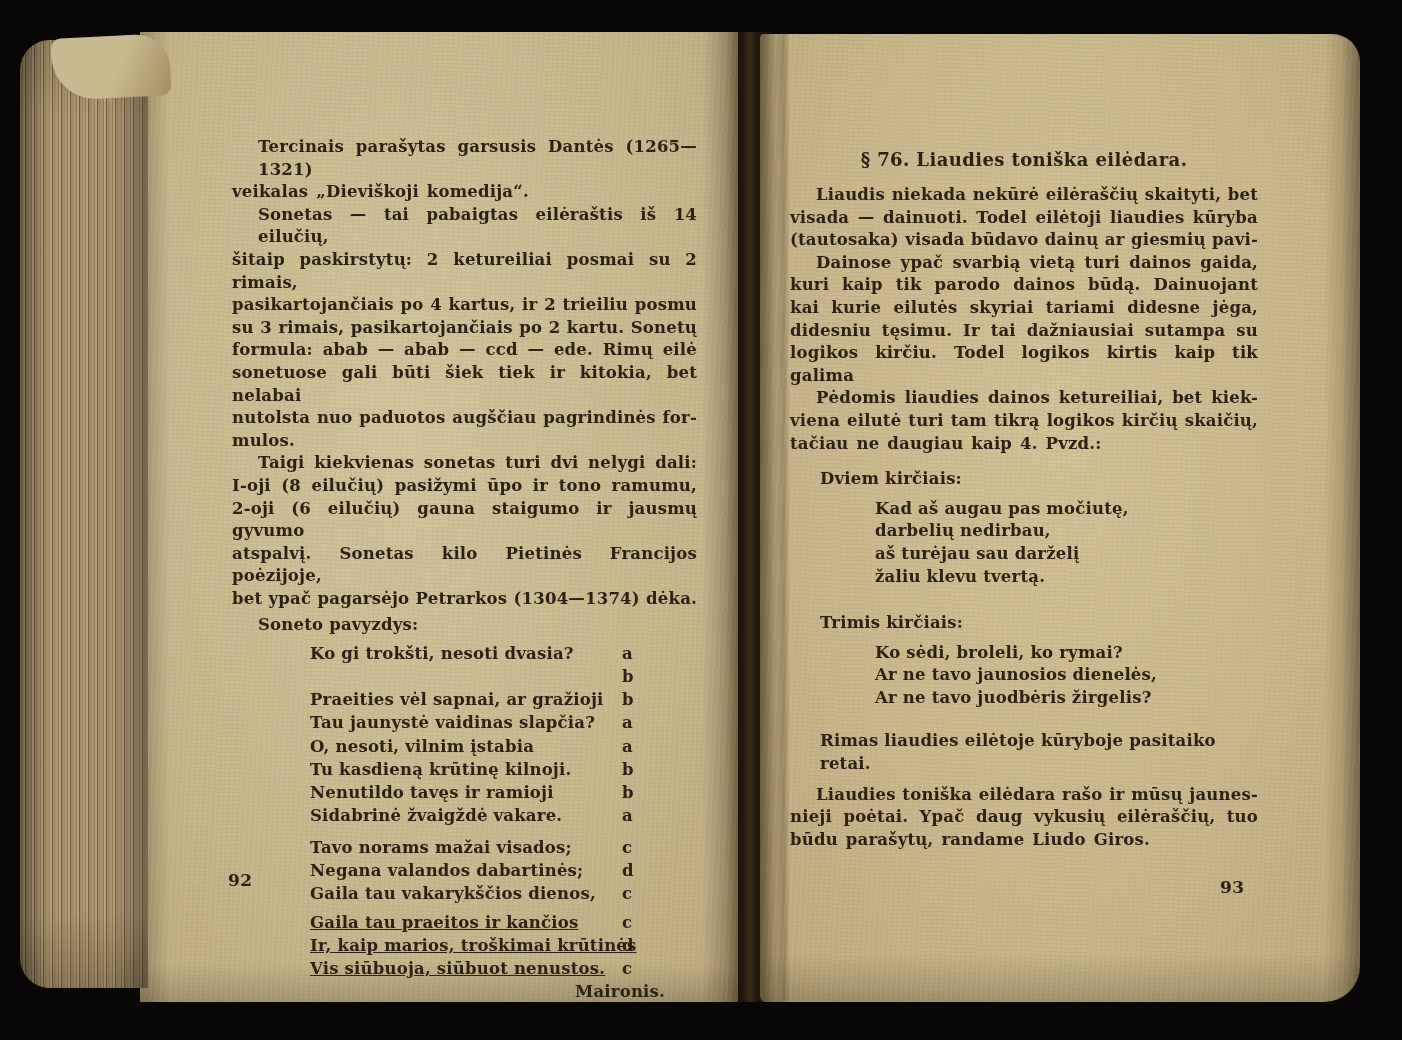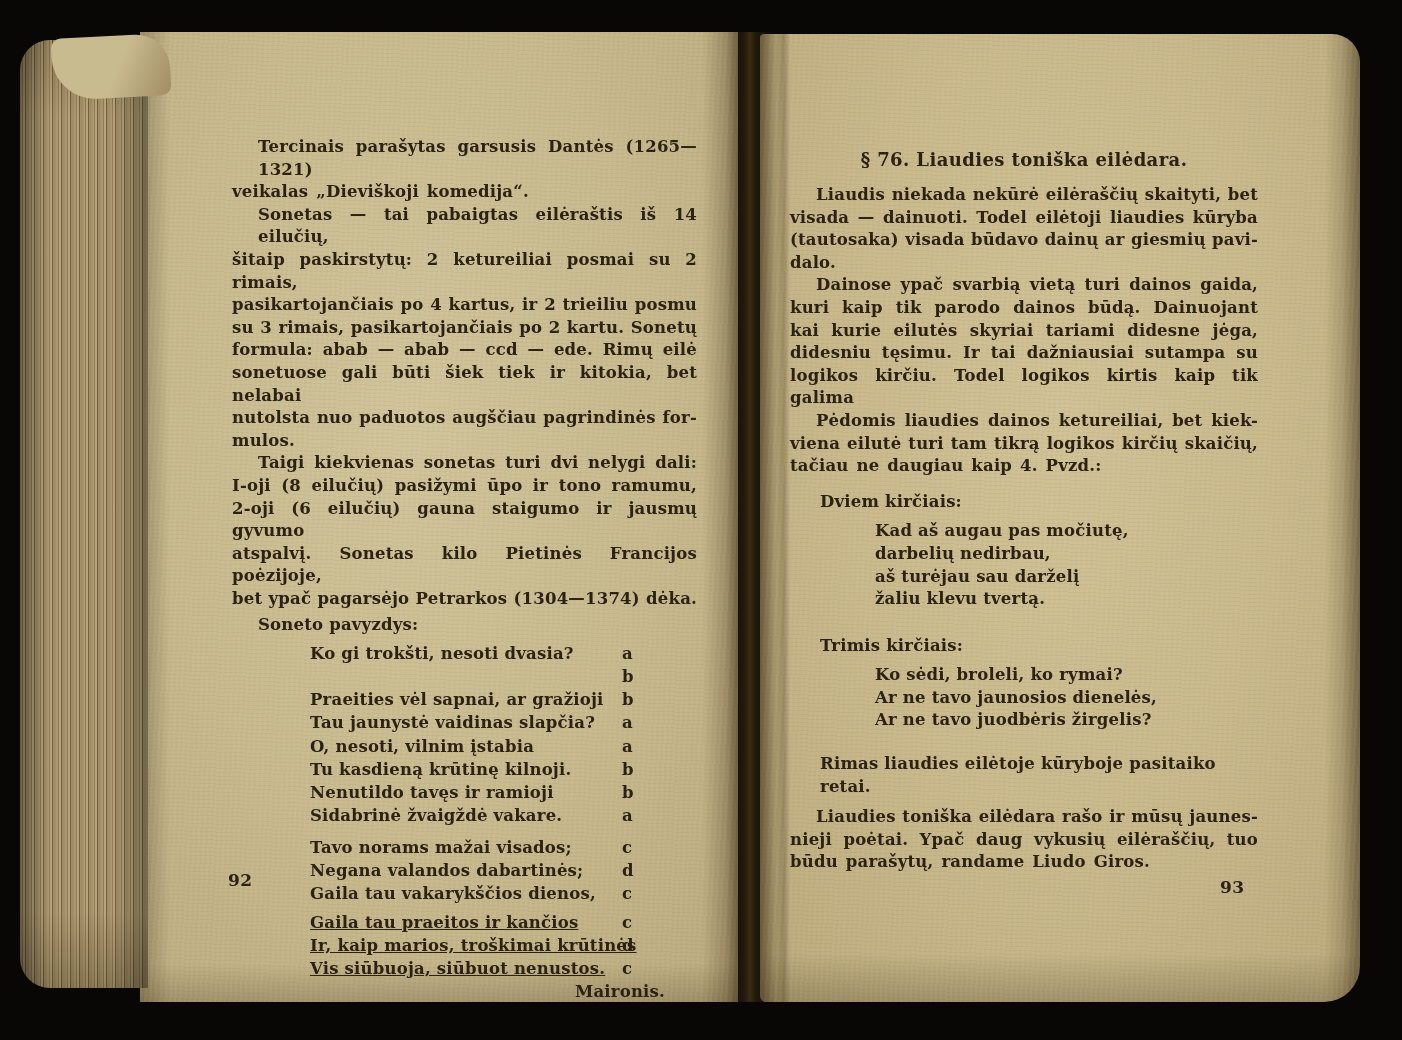--- a/index.html
+++ b/index.html
@@ -147,21 +147,20 @@
 
 <div class="abs page page-right">
   <div class="col col-right">
 
     <div class="sec-title">§ 76. Liaudies toniška eilėdara.</div>
 
     <div class="rp-p1">
       <div class="jl ind">Liaudis niekada nekūrė eilėraščių skaityti, bet</div>
       <div class="jl">visada — dainuoti. Todel eilėtoji liaudies kūryba</div>
       <div class="jl">(tautosaka) visada būdavo dainų ar giesmių pavi-</div>
-      <div class="ll">dalo.</div>
     </div>
 
     <div>
       <div class="jl ind">Dainose ypač svarbią vietą turi dainos gaida,</div>
       <div class="jl">kuri kaip tik parodo dainos būdą. Dainuojant</div>
       <div class="jl">kai kurie eilutės skyriai tariami didesne jėga,</div>
       <div class="jl">didesniu tęsimu. Ir tai dažniausiai sutampa su</div>
       <div class="jl">logikos kirčiu. Todel logikos kirtis kaip tik galima</div>
     </div>
 

